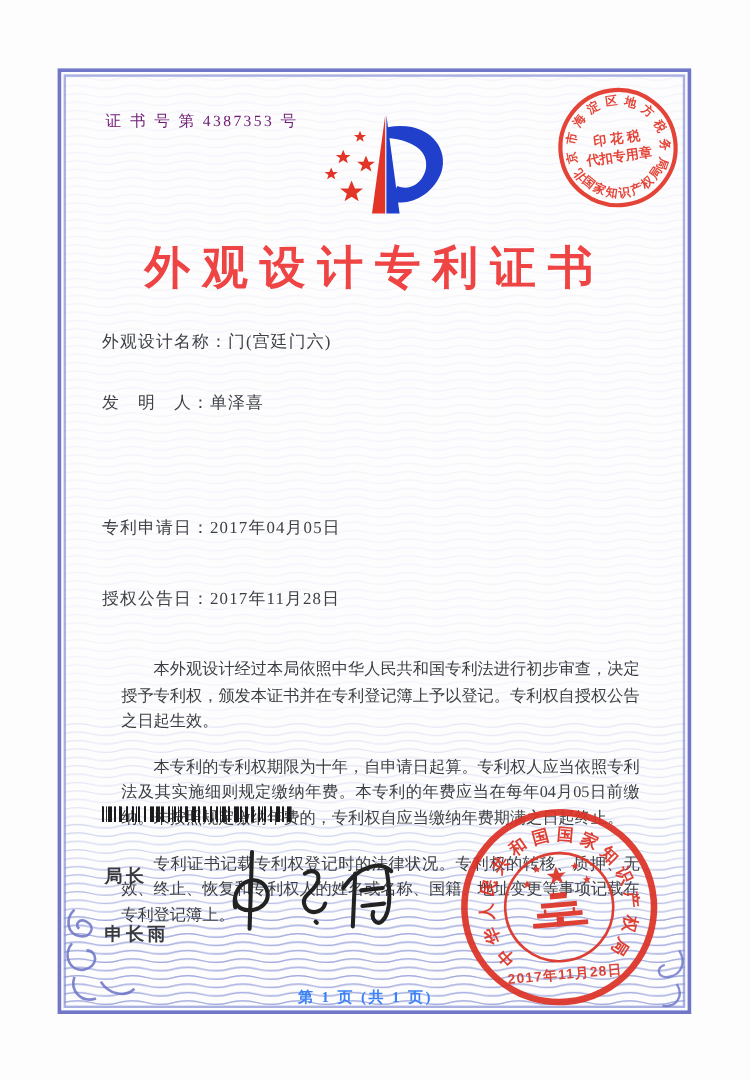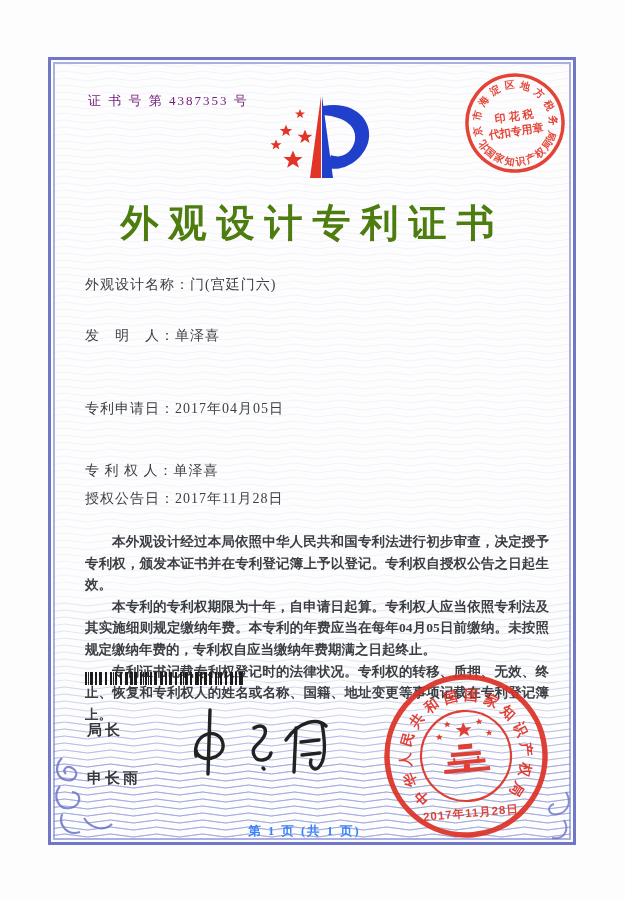--- a/index.html
+++ b/index.html
@@ -4,25 +4,25 @@
 <style>
   html,body{margin:0;padding:0;background:#ffffff;}
   .page{position:relative;width:625px;height:900px;background:#fdfdfe;overflow:hidden;
         font-family:"Liberation Serif","DejaVu Serif",serif;color:#3b3e42;}
   .frame{position:absolute;left:48px;top:57px;width:528px;height:788px;
          border:3px solid #7177c8;box-sizing:border-box;}
   .frame-inner{position:absolute;inset:2px;border:2px solid #aab0e2;}
   .waves{position:absolute;left:53px;top:62px;width:518px;height:778px;pointer-events:none;}
   .certno{position:absolute;left:88px;top:92px;font-size:13px;letter-spacing:2px;color:#701a75;}
   .title{position:absolute;left:0;top:198px;width:625px;text-align:center;
-         font-size:38px;font-weight:600;letter-spacing:10px;color:#4d7c0f;}
+         font-size:38px;font-weight:600;letter-spacing:10px;color:#ef4444;}
   .row{position:absolute;left:85px;font-size:14px;letter-spacing:1px;color:#3c3f44;white-space:nowrap;}
   .paras{position:absolute;left:85px;top:531px;width:464px;font-size:13.5px;line-height:21.6px;
          text-align:justify;color:#3b3e42;}
-  .paras p{margin:0;text-indent:2em;font-weight:bold;}
+  .paras p{margin:16px;text-indent:2em;}
   .barcode{position:absolute;left:85px;top:672px;width:158px;height:13px;
            background:
              repeating-linear-gradient(90deg,#1b1b1b 0 2px,transparent 2px 5px),
              repeating-linear-gradient(90deg,#1b1b1b 0 1px,transparent 1px 7px),
              repeating-linear-gradient(90deg,transparent 0 3px,#222 3px 4px,transparent 4px 11px);}
   .official{position:absolute;left:87px;font-size:15px;font-weight:600;letter-spacing:3px;color:#38393d;text-align:center;}
   .sig{position:absolute;left:168px;top:698px;}
   .seal{position:absolute;}
   .seal-svg text{font-family:"Liberation Sans","DejaVu Sans",sans-serif;
                  text-anchor:middle;dominant-baseline:central;}
@@ -104,25 +104,22 @@
   </svg>
 
   <div class="title">外观设计专利证书</div>
 
   <div class="row" style="top:276px">
     <span>外观设计名称：</span><span>门(宫廷门六)</span>
   </div>
   <div class="row" style="top:327px">
     <span>发　明　人：</span><span>单泽喜</span>
   </div>
-  <div class="row" style="top:400px">
+  <div class="row" style="top:431px">
     <span>专利申请日：</span><span>2017年04月05日</span>
-  </div>
-  <div class="row" style="top:462px">
-    <span>专 利 权 人：</span><span>单泽喜</span>
   </div>
   <div class="row" style="top:490px">
     <span>授权公告日：</span><span>2017年11月28日</span>
   </div>
 
   <div class="paras">
     <p>本外观设计经过本局依照中华人民共和国专利法进行初步审查，决定授予专利权，颁发本证书并在专利登记簿上予以登记。专利权自授权公告之日起生效。</p>
     <p>本专利的专利权期限为十年，自申请日起算。专利权人应当依照专利法及其实施细则规定缴纳年费。本专利的年费应当在每年04月05日前缴纳。未按照规定缴纳年费的，专利权自应当缴纳年费期满之日起终止。</p>
     <p>专利证书记载专利权登记时的法律状况。专利权的转移、质押、无效、终止、恢复和专利权人的姓名或名称、国籍、地址变更等事项记载在专利登记簿上。</p>
   </div>

